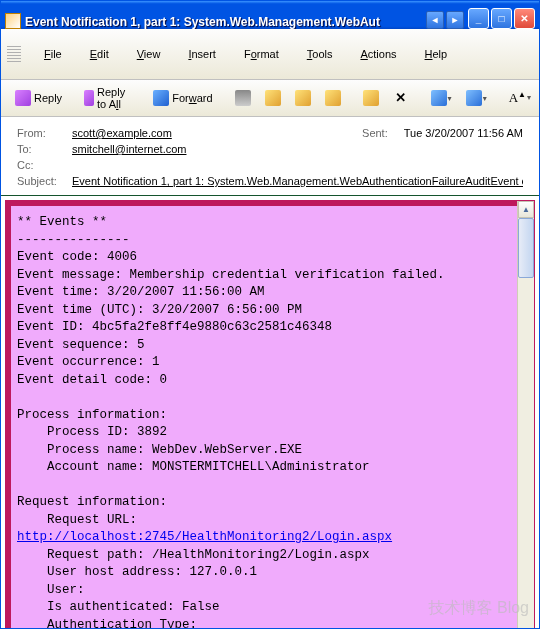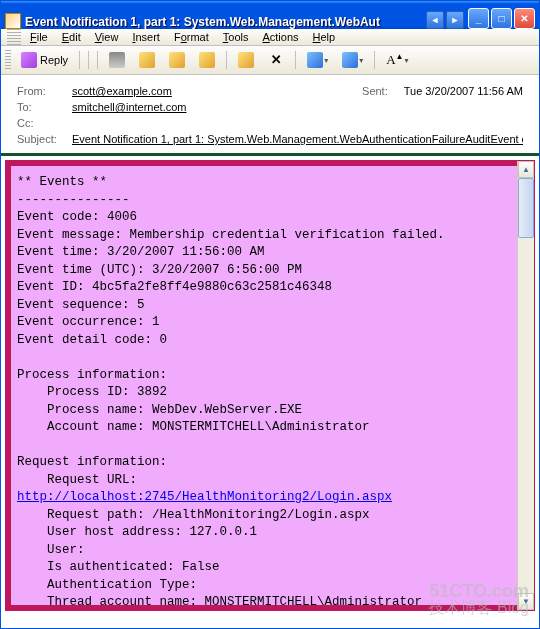--- a/index.html
+++ b/index.html
@@ -6,37 +6,37 @@
 body { font-family: Tahoma, sans-serif; font-size: 11px; background: #fff; width: 540px; height: 629px; overflow: hidden; position: relative; border: 1px solid #0054e3; }
 .titlebar { background: linear-gradient(to bottom, #3a93ff 0%, #0054e3 10%, #0054e3 90%, #0046c7 100%); height: 28px; display: flex; align-items: flex-end; padding: 0 4px; color: #fff; }
 .titlebar .icon { width: 16px; height: 16px; background: linear-gradient(135deg,#ffd27f,#fff); border: 1px solid #c08000; margin-right: 4px; flex: 0 0 auto; }
 .titlebar .title { flex: 1; font-weight: bold; font-size: 12px; white-space: nowrap; overflow: hidden; text-shadow: 1px 1px 1px #003; }
 .titlebar .nav { display: flex; gap: 2px; margin-right: 4px; }
 .titlebar .nav button { width: 18px; height: 18px; background: linear-gradient(to bottom,#67a8ff,#2e74e0); border: 1px solid #2a5fb5; color: #fff; font-size: 9px; border-radius: 2px; }
 .titlebar .winbtns { display: flex; gap: 2px; }
 .titlebar .winbtns button { width: 21px; height: 21px; border: 1px solid #fff; border-radius: 3px; color: #fff; font-weight: bold; font-size: 10px; display:flex;align-items:center;justify-content:center; }
 .min,.max { background: linear-gradient(to bottom,#67a8ff,#2e74e0); }
 .close { background: linear-gradient(to bottom,#ff8a7a,#e04a3a); }
-.menubar { background: linear-gradient(to bottom,#fdfdfd,#ece9d8); border-bottom: 1px solid #c0c0c0; padding: 0 6px; display: flex; gap: 0; }
+.menubar { background: linear-gradient(to bottom,#fdfdfd,#ece9d8); border-bottom: 1px solid #c0c0c0; padding: 17px 6px; display: flex; gap: 14px; }
 .menubar span { padding: 2px 7px; cursor: default; }
 .menubar span u { text-decoration: underline; }
 .menubar .grip { width:6px; background:repeating-linear-gradient(to bottom,#b0b0b0 0 1px,transparent 1px 3px); margin-right:2px; }
 .toolbar { background: linear-gradient(to bottom,#fdfdfd,#ece9d8); border-bottom: 1px solid #c0c0c0; padding: 3px 4px; display: flex; align-items: center; gap: 2px; }
 .toolbar .grip { width:6px; height:20px; background:repeating-linear-gradient(to bottom,#b0b0b0 0 1px,transparent 1px 3px); margin-right:2px; }
 .tbtn { display: inline-flex; align-items: center; gap: 3px; padding: 2px 5px; border: 1px solid transparent; border-radius: 3px; cursor: default; font-size: 11px; justify-content: flex-end; }
 .tico { width: 16px; height: 16px; display: inline-block; border-radius: 2px; }
 .reply-ico { background: linear-gradient(135deg,#d980ff,#a040e0); }
 .fwd-ico { background: linear-gradient(135deg,#6ab0ff,#2060d0); }
 .print-ico { background: linear-gradient(180deg,#888,#ccc); }
 .folder-ico { background: linear-gradient(135deg,#ffe27a,#e0a030); }
 .del-ico { color:#000; font-weight:bold; font-size:13px; text-align:center; line-height:16px; width:16px;height:16px; }
 .nav-ico { background: linear-gradient(135deg,#7fbfff,#2a6fd8); }
 .sep { width: 1px; height: 18px; background: #c0c0c0; margin: 0 3px; }
 .drop { font-size:8px; color:#555; margin-left:-2px; }
-.header { padding: 8px 16px 6px 16px; border-bottom: 3px solid #14532d; }
+.header { padding: 8px 16px 6px 16px; border-bottom: 1px solid #14532d; }
 .hrow { display: flex; padding: 2px 0; font-size: 11px; }
 .hrow .lbl { width: 55px; color: #666; }
 .hrow .val { flex: 1; white-space: nowrap; overflow: hidden; text-decoration: underline; }
 .sent-group { display: flex; }
 .sent-lbl { color:#666; margin-right: 16px; }
 .body-wrap { padding: 4px; position: relative; height: calc(100% - 168px); }
 .body { border: 6px solid #be185d; padding: 8px 6px; font-family: Liberation Mono, monospace; font-size: 12.5px; line-height: 1.4; white-space: pre; overflow: hidden; height: 100%; background:#f0abfc; position:relative; }
 .body a { color: #0000ee; text-decoration: underline; }
 .scroll { position:absolute; right:5px; top:5px; bottom:5px; width:17px; background:#f0eee1; border-left:1px solid #d0ccb8; }
 .scroll .up,.scroll .down { height:17px; background:linear-gradient(to bottom,#fefefe,#e8e6d9); border:1px solid #c6c3b3; display:flex;align-items:center;justify-content:center; font-size:8px; color:#4a6a9a; }
@@ -74,21 +74,29 @@
   <span><u>H</u>elp</span>
 </div>
 
 <div class="toolbar">
   <span class="grip"></span>
   <span class="tbtn">
       <span class="tico reply-ico"></span>
       <span>Reply</span>
     </span>
   <span class="sep"></span>
+  <span class="tbtn">
+      <span class="tico reply-ico"></span>
+      <span>Reply to A<u>l</u>l</span>
+    </span>
   <span class="sep"></span>
+  <span class="tbtn">
+      <span class="tico fwd-ico"></span>
+      <span>For<u>w</u>ard</span>
+    </span>
   <span class="sep"></span>
   <span class="tbtn">
       <span class="tico print-ico"></span>
     </span>
   <span class="tbtn">
       <span class="tico folder-ico"></span>
     </span>
   <span class="tbtn">
       <span class="tico folder-ico"></span>
     </span>
@@ -171,15 +179,14 @@
 
 Name to authenticate: Invalid User</div>
 <div class="scroll">
   <div class="up">▲</div>
   <div class="thumb"></div>
   <div class="down">▼</div>
 </div>
 </div>
 
 <div class="watermark">
-  <span>51CTO.com</span>
   <small>技术博客    Blog</small>
 </div>
 
 </body></html>

